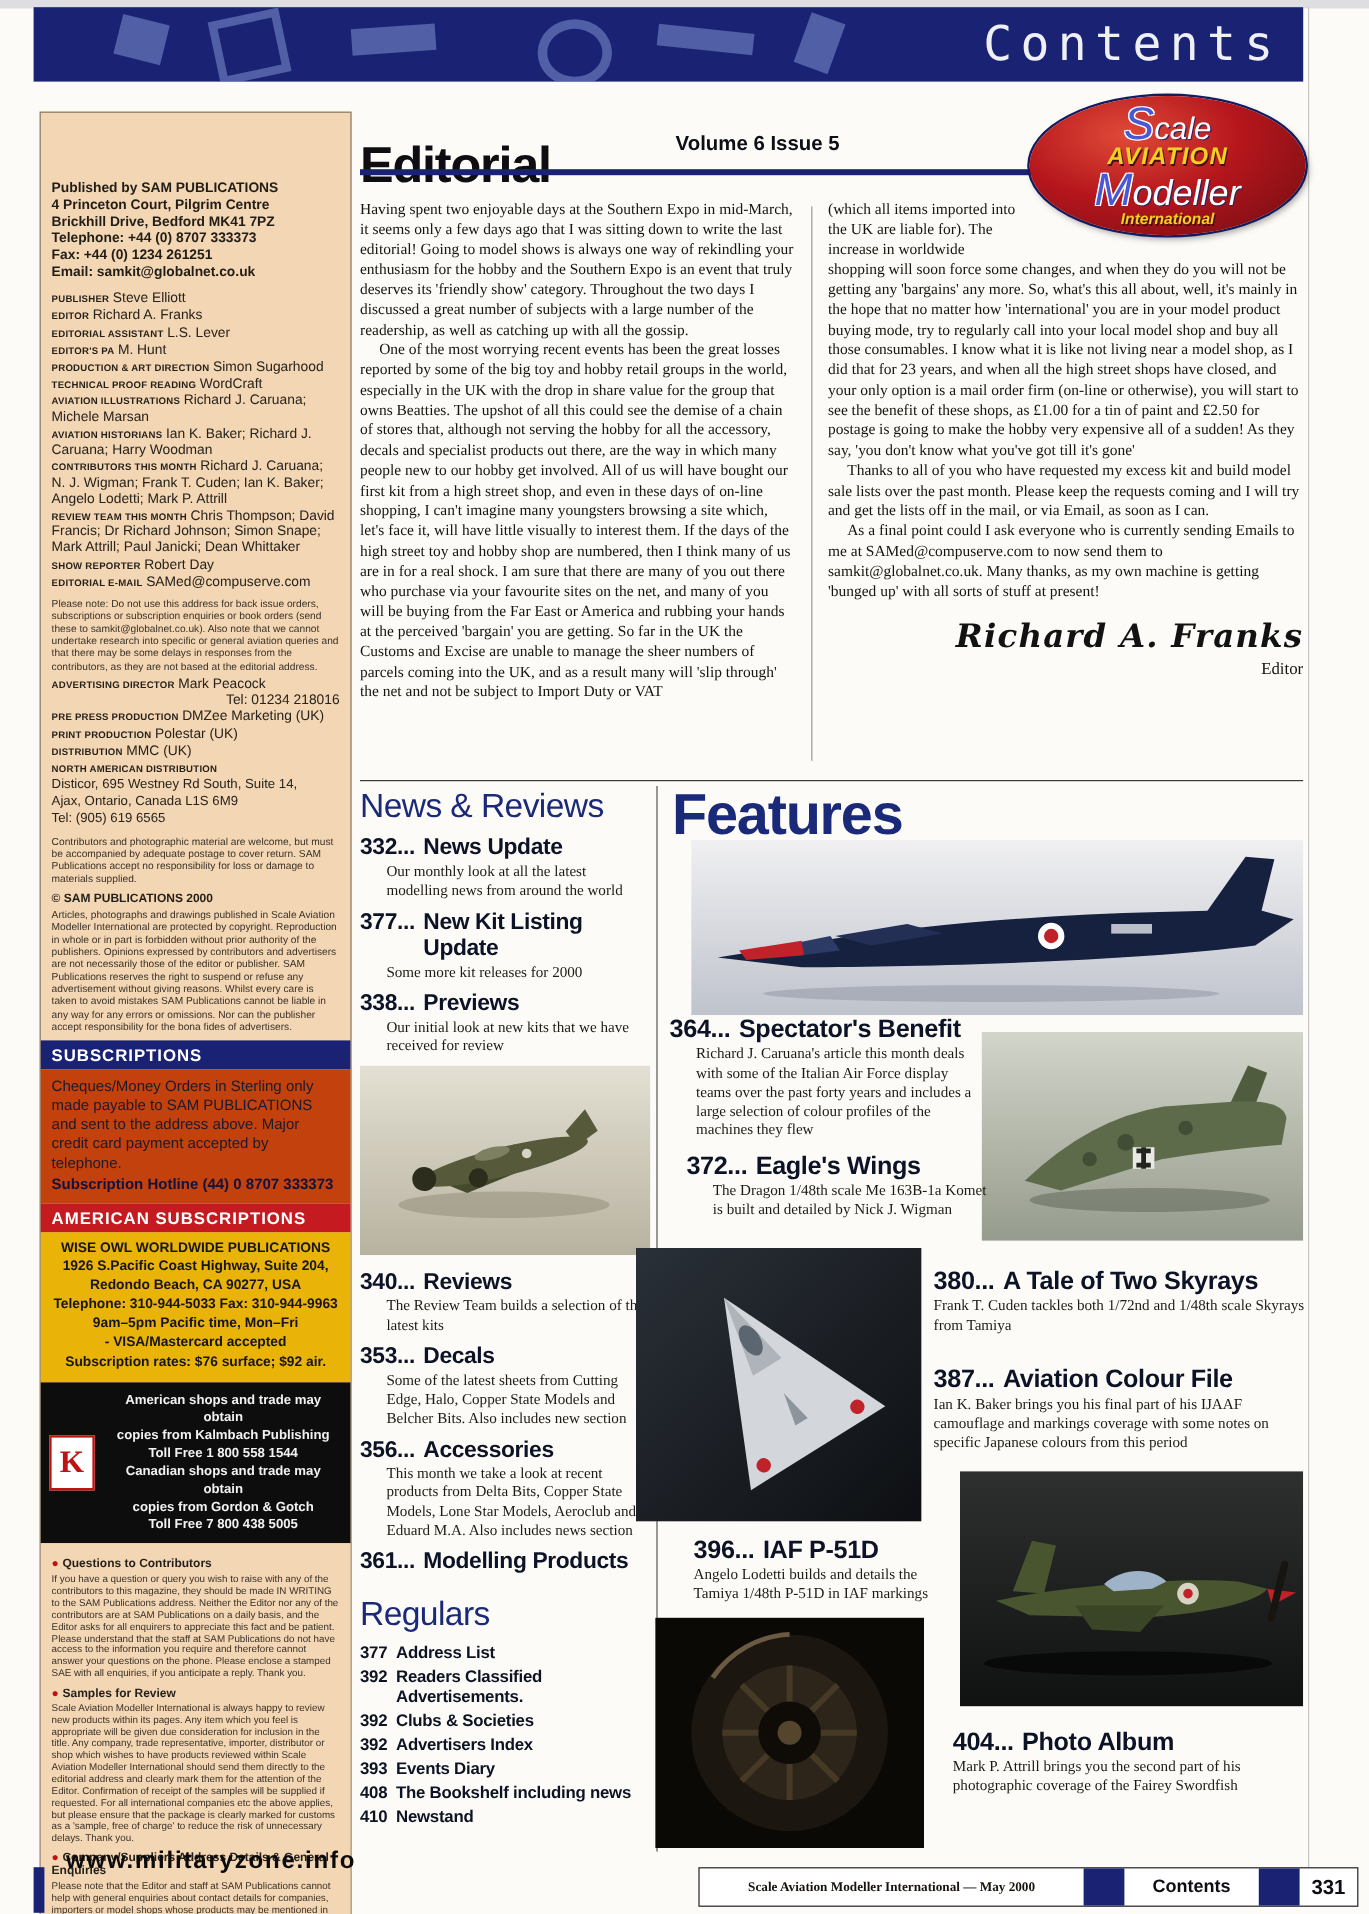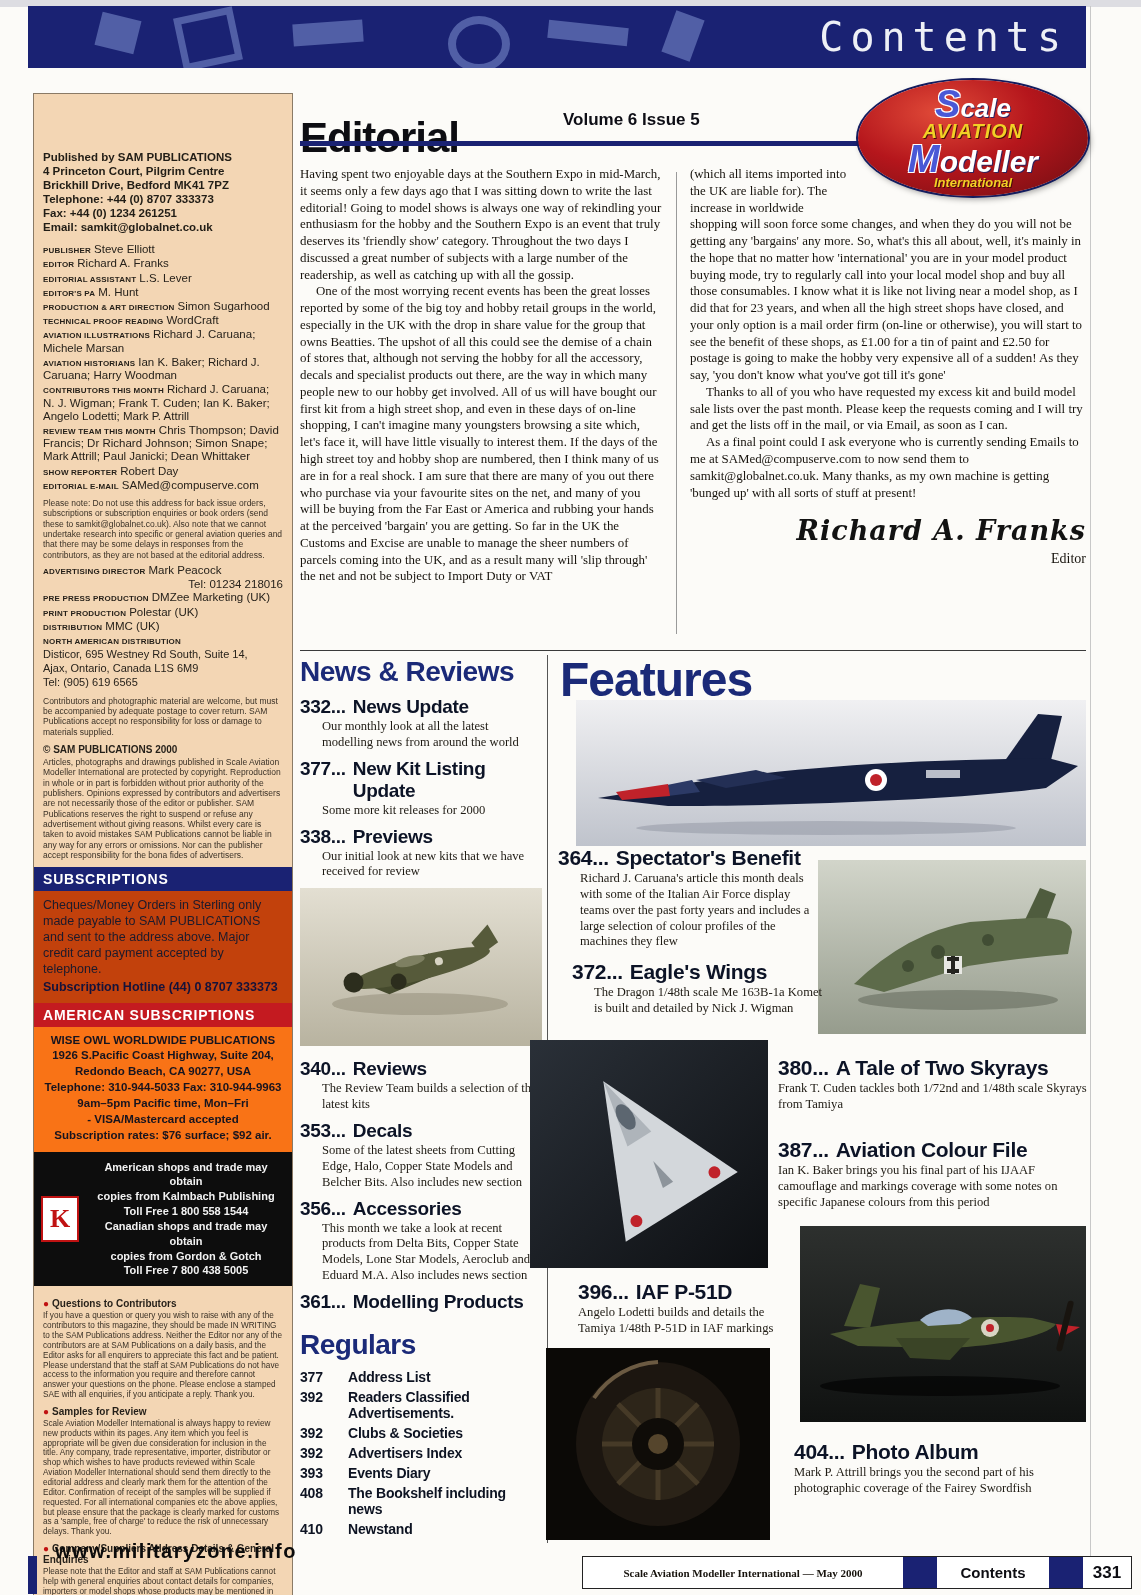--- a/index.html
+++ b/index.html
@@ -32,21 +32,21 @@
   .na-lines{margin:0;font-size:11px;line-height:1.25;color:#27221b;}
   .copy-title{margin:7px 0 2px 0;font-size:10px;font-weight:bold;color:#241f18;}
   .copy-body{margin:0;font-size:8.5px;line-height:1.22;color:#3a3126;}
 
   .subs-band{background:#1a2273;color:#ffffff;font-weight:bold;font-size:14px;letter-spacing:.8px;padding:4px 9px;}
   .subs-body{background:#c2410c;padding:6px 9px 8px 9px;color:#1c1a2c;}
   .subs-body p{margin:0;font-size:12.5px;line-height:1.28;}
   .subs-hotline{font-weight:bold;margin-top:2px !important;color:#14123a;}
 
   .am-band{background:#c41a20;color:#ffffff;font-weight:bold;font-size:14px;letter-spacing:.8px;padding:4px 9px;}
-  .am-body{background:#f97316;padding:6px 6px 8px 6px;text-align:center;color:#17141f;}
+  .am-body{background:#eab308;padding:6px 6px 8px 6px;text-align:center;color:#17141f;}
   .am-body p{margin:0;font-size:11.5px;font-weight:bold;line-height:1.38;}
 
   .kal{background:#0d0d0d;display:flex;align-items:center;gap:8px;padding:8px 7px;}
   .klogo{flex:0 0 34px;height:42px;background:#ffffff;border:2px solid #c01212;color:#c01212;
          font-family:"Liberation Serif",serif;font-weight:bold;font-size:26px;display:flex;align-items:center;justify-content:center;}
   .kal-text{flex:1;text-align:center;}
   .kal-text p{margin:0;color:#f2f2f2;font-weight:bold;font-size:11px;line-height:1.35;}
 
   .fineprint{padding:6px 9px 6px 9px;background:#f3d6b4;}
   .fp-title{margin:6px 0 2px 0;font-size:10px;font-weight:bold;color:#241f18;}
@@ -68,42 +68,42 @@
   .ed-divider-v{position:absolute;left:676px;top:172px;width:1px;height:462px;background:#9a9a9a;}
   .signature{text-align:right;font-family:"DejaVu Serif",serif;font-style:italic;font-weight:bold;
              font-size:27px;margin-top:12px;letter-spacing:1px;color:#121212;}
   .sig-role{text-align:right;font-size:14px;margin-top:2px;}
 
   
   .logo{position:absolute;left:858px;top:80px;width:230px;height:116px;border-radius:50%;
         background:radial-gradient(ellipse at 35% 28%, #e04a38 0%, #b5161c 45%, #6e0d12 100%);
         box-shadow:0 0 0 2px #141c5e, 2px 3px 6px rgba(0,0,0,.4);
         display:flex;flex-direction:column;align-items:center;justify-content:center;z-index:5;line-height:.95;}
-  .logo-l1,.logo-l3{color:#ffffff;font-weight:bold;font-style:italic;
+  .logo-l1,.logo-l3{color:#ffffff;font-weight:normal;font-style:italic;
         text-shadow:1px 1px 0 #30225e;}
   .logo-l1{font-size:26px;}
   .logo-l3{font-size:30px;}
   .logo-big{color:#4a58d6;font-size:38px;text-shadow:-1px -1px 0 #fff,1px -1px 0 #fff,-1px 1px 0 #fff,1px 1px 0 #fff;}
   .logo-l2{color:#f2d026;font-weight:bold;font-style:italic;font-size:20px;letter-spacing:1px;text-shadow:1px 1px 0 #4a0a0a;}
   .logo-l4{color:#f2d026;font-weight:bold;font-style:italic;font-size:13px;text-shadow:1px 1px 0 #4a0a0a;}
 
   
   .mid-rule{position:absolute;left:300px;top:650px;width:786px;height:1px;background:#3a3a3a;}
   .col-divider{position:absolute;left:547px;top:655px;width:1px;height:888px;background:#555;}
 
   
   .news{position:absolute;left:300px;top:656px;width:242px;}
-  .sec-head{font-size:28px;font-weight:bold;color:#1b2a78;letter-spacing:-.5px;margin:0 0 8px 0;}
+  .sec-head{font-size:28px;font-weight:normal;color:#1b2a78;letter-spacing:-.5px;margin:0 0 8px 0;}
   .item{margin-bottom:5px;}
   .item-head{display:flex;gap:7px;align-items:baseline;font-weight:bold;color:#0c1326;font-size:19px;letter-spacing:-.3px;}
   .item-desc{margin:1px 0 7px 22px;font-family:"Liberation Serif",serif;font-size:12.6px;line-height:1.26;color:#1e1a13;}
   .news-photo{width:242px;height:158px;margin:8px 0 12px 0;}
   .news-photo svg,.photo svg{display:block;width:100%;height:100%;}
   .reg-head{margin-top:16px;}
-  .reg-item{display:flex;gap:22px;font-weight:bold;font-size:14px;color:#0d1322;margin:4px 0;letter-spacing:-.2px;}
+  .reg-item{display:flex;gap:4px;font-weight:bold;font-size:14px;color:#0d1322;margin:4px 0;letter-spacing:-.2px;}
   .reg-num{flex:0 0 26px;}
 
   
   .feat-head{position:absolute;left:560px;top:652px;font-size:48px;font-weight:bold;color:#1b2a78;letter-spacing:-1px;margin:0;}
   .photo{position:absolute;}
   .jet-photo{left:576px;top:700px;width:510px;height:146px;}
   .komet-photo{left:818px;top:860px;width:268px;height:174px;}
   .skyray-photo{left:530px;top:1040px;width:238px;height:228px;}
   .p51-photo{left:800px;top:1226px;width:286px;height:196px;}
   .engine-photo{left:546px;top:1348px;width:224px;height:192px;}

